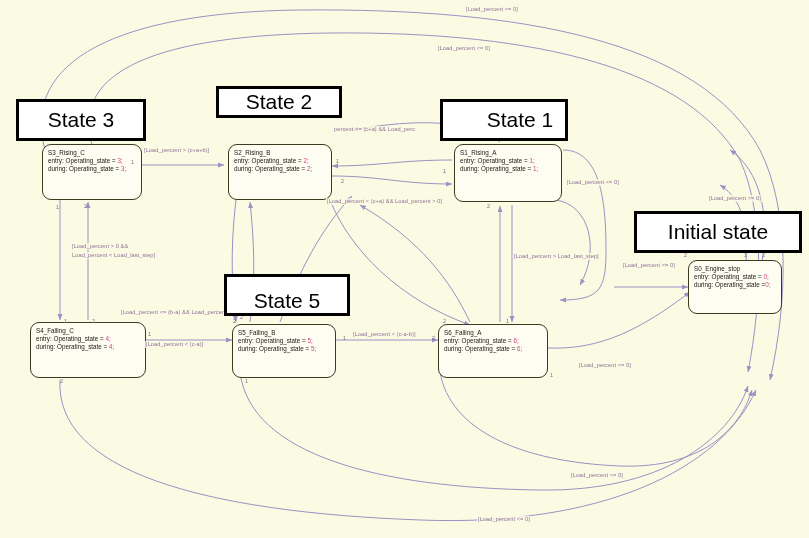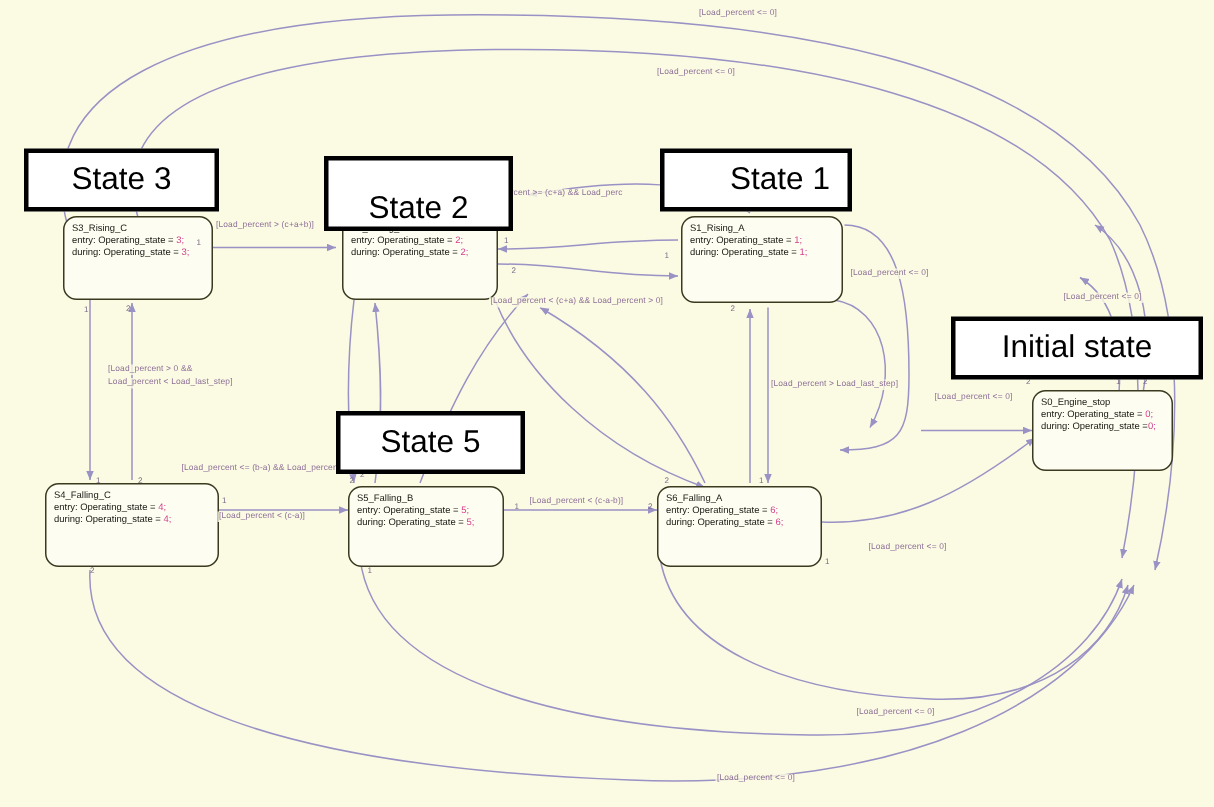--- a/index.html
+++ b/index.html
@@ -197,26 +197,26 @@
   <div class="onum" style="left:245px;top:378px;">1</div>
   <div class="onum" style="left:443px;top:318px;">2</div>
   <div class="onum" style="left:506px;top:318px;">1</div>
   <div class="onum" style="left:233px;top:318px;">2</div>
   <div class="onum" style="left:64px;top:318px;">1</div>
   <div class="onum" style="left:92px;top:318px;">2</div>
 
   <div class="callout" style="left:16px;top:99px;width:130px;height:42px;">
     <span>State 3</span>
   </div>
-  <div class="callout" style="left:216px;top:104px;width:126px;height:50px;align-items:flex-end;">
+  <div class="callout" style="left:216px;top:86px;width:126px;height:32px;">
     <span>State 2</span>
   </div>
   <div class="callout" style="left:440px;top:99px;width:128px;height:42px;padding-left:32px;">
     <span>State 1</span>
   </div>
   <div class="callout" style="left:634px;top:211px;width:168px;height:42px;">
     <span>Initial state</span>
   </div>
-  <div class="callout" style="left:224px;top:274px;width:126px;height:42px;">
+  <div class="callout" style="left:224px;top:274px;width:126px;height:42px;align-items:flex-end;">
     <span>State 5</span>
   </div>
 
 </div>
 
 </body></html>

